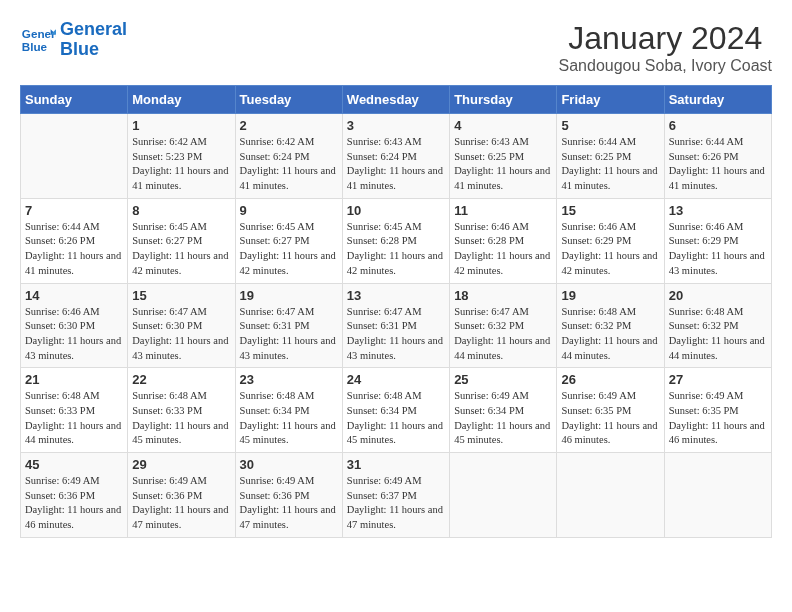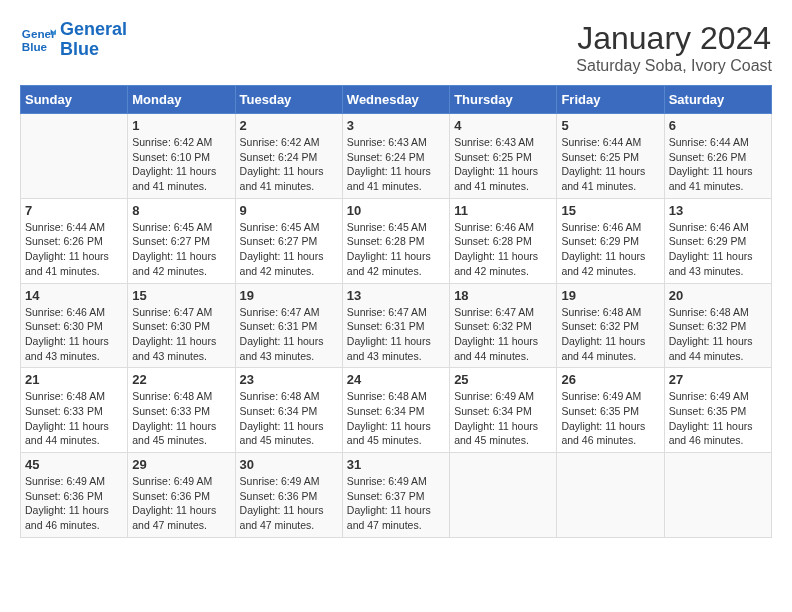--- a/index.html
+++ b/index.html
@@ -76,20 +76,21 @@
       font-size: 13px;
       font-weight: bold;
       color: #333;
       display: block;
       margin-bottom: 2px;
     }
     .day-info {
       color: #333;
       line-height: 1.4;
       font-size: 10.5px;
+      font-family: Liberation Serif, serif;
     }
     tbody tr:nth-child(odd) td {
       background-color: #f9f9f9;
     }
     tbody tr:nth-child(even) td {
       background-color: #fff;
     }
   </style>
 </head>
 <body>
@@ -102,21 +103,21 @@
       <polygon points="34,8 40,14 34,14" fill="#1a6bbf"></polygon>
       <polygon points="34,14 40,8 40,14" fill="#3a8fd4"></polygon>
     </svg>
     <div>
       <div class="logo-text"><span>General</span></div>
       <div class="logo-text"><span>Blue</span></div>
     </div>
   </div>
   <div class="title-block">
     <div class="month-year">January 2024</div>
-    <div class="location">Saturday Soba, Ivory Coast</div>
+    <div class="location">Sandougou Soba, Ivory Coast</div>
   </div>
 </div>
 
 <table>
   <thead>
     <tr>
       <th>Sunday</th>
       <th>Monday</th>
       <th>Tuesday</th>
       <th>Wednesday</th>
@@ -125,21 +126,21 @@
       <th>Saturday</th>
     </tr>
   </thead>
   <tbody id="calendar-body">
   <tr>
         <td></td>
         <td>
           <span class="day-number">1</span>
           <div class="day-info">
             <div>Sunrise: 6:42 AM</div>
-            <div>Sunset: 6:10 PM</div>
+            <div>Sunset: 5:23 PM</div>
             <div>Daylight: 11 hours and 41 minutes.</div>
           </div>
         </td>
         <td>
           <span class="day-number">2</span>
           <div class="day-info">
             <div>Sunrise: 6:42 AM</div>
             <div>Sunset: 6:24 PM</div>
             <div>Daylight: 11 hours and 41 minutes.</div>
           </div>

